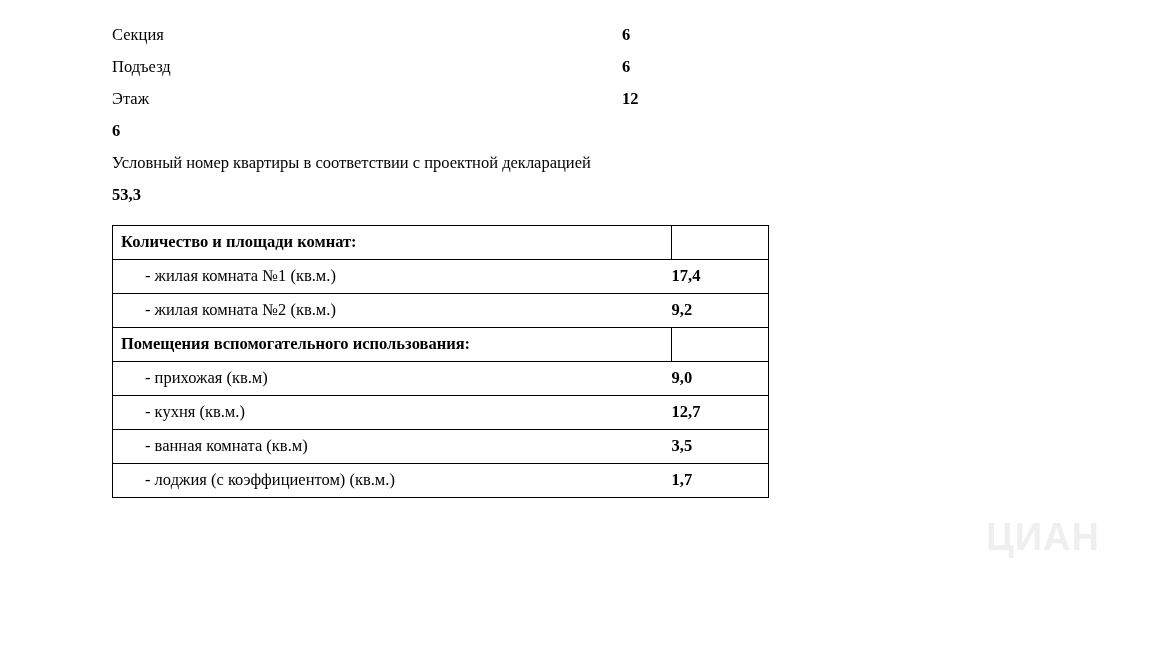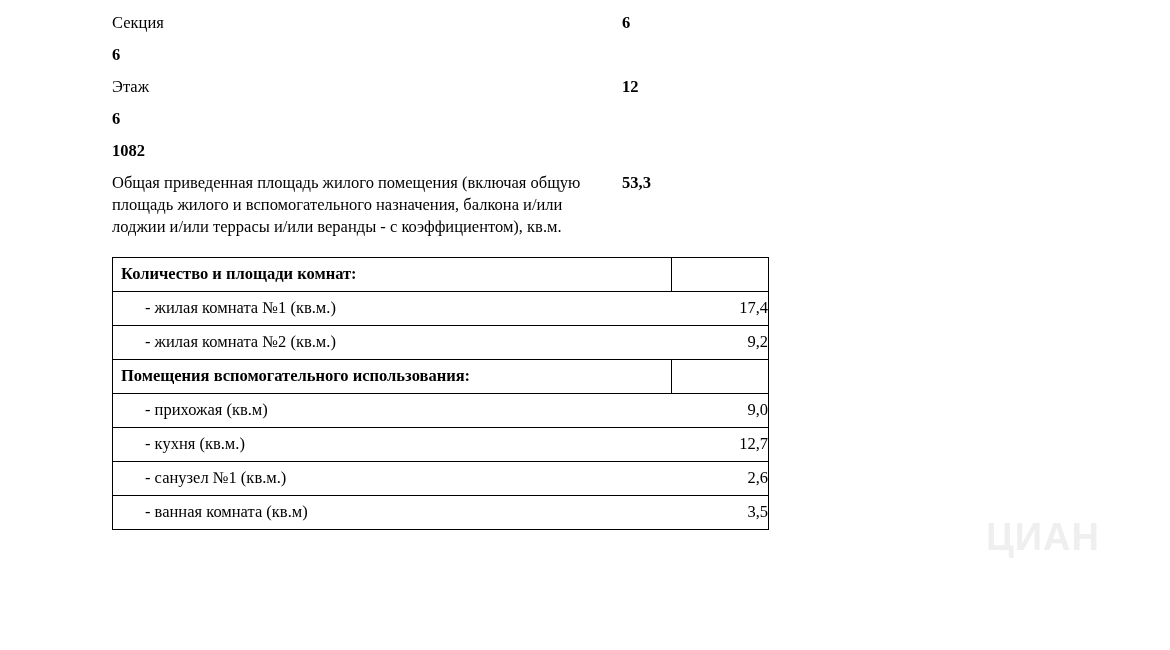--- a/index.html
+++ b/index.html
@@ -11,21 +11,21 @@
     height: 650px;
     background: #ffffff;
     font-family: "Liberation Serif", serif;
     color: #000000;
     overflow: hidden;
     position: relative;
   }
   .sheet {
     position: absolute;
     left: 112px;
-    top: 12px;
+    top: 24px;
     width: 660px;
   }
   
   .plain-row {
     display: flex;
     align-items: flex-start;
     margin-bottom: 10px;
   }
   .plain-label {
     width: 510px;
@@ -51,22 +51,22 @@
   .tbl td {
     border: 1px solid #000000;
     padding: 4px 6px 5px 8px;
     font-size: 16.5px;
     line-height: 1.3;
     vertical-align: middle;
     height: 24px;
   }
   .tbl td.value {
     width: 96px;
-    font-weight: normal;
-    text-align: right;
+    font-weight: bold;
+    text-align: left;
     padding-left: 0;
     padding-right: 0;
   }
   .tbl tr.section td.label {
     font-weight: bold;
     width: 544px;
   }
   .tbl tr.section td.value {
     width: 96px;
   }
@@ -98,34 +98,34 @@
 <body>
 
 <div class="sheet">
 
   <div>
     <div class="plain-row">
       <div class="plain-label">Секция</div>
       <div class="plain-value">6</div>
     </div>
     <div class="plain-row">
+      <div class="plain-label">Подъезд</div>
       <div class="plain-value">6</div>
     </div>
     <div class="plain-row">
       <div class="plain-label">Этаж</div>
       <div class="plain-value">12</div>
     </div>
     <div class="plain-row">
       <div class="plain-value">6</div>
     </div>
     <div class="plain-row">
-      <div class="plain-value">1082</div>
+      <div class="plain-label">Условный номер квартиры в соответствии с проектной декларацией</div>
     </div>
     <div class="plain-row">
-      <div class="plain-label">Общая приведенная площадь жилого помещения (включая общую площадь жилого и вспомогательного назначения, балкона и/или лоджии и/или террасы и/или веранды - с коэффициентом), кв.м.</div>
       <div class="plain-value">53,3</div>
     </div>
   </div>
 
   <table class="tbl">
     <tbody>
       <tr class="section">
         <td class="label">Количество и площади комнат:</td>
         <td class="value"></td>
       </tr>
@@ -143,25 +143,25 @@
       </tr>
       <tr class="item">
         <td class="label">- прихожая (кв.м)</td>
         <td class="value">9,0</td>
       </tr>
       <tr class="item">
         <td class="label">- кухня (кв.м.)</td>
         <td class="value">12,7</td>
       </tr>
       <tr class="item">
-        <td class="label">- санузел №1 (кв.м.)</td>
-        <td class="value">2,6</td>
+        <td class="label">- ванная комната (кв.м)</td>
+        <td class="value">3,5</td>
       </tr>
       <tr class="item">
-        <td class="label">- ванная комната (кв.м)</td>
-        <td class="value">3,5</td>
+        <td class="label">- лоджия (с коэффициентом) (кв.м.)</td>
+        <td class="value">1,7</td>
       </tr>
     </tbody>
   </table>
 
 </div>
 
 <div class="watermark">ЦИАН</div>
 
 </body></html>

